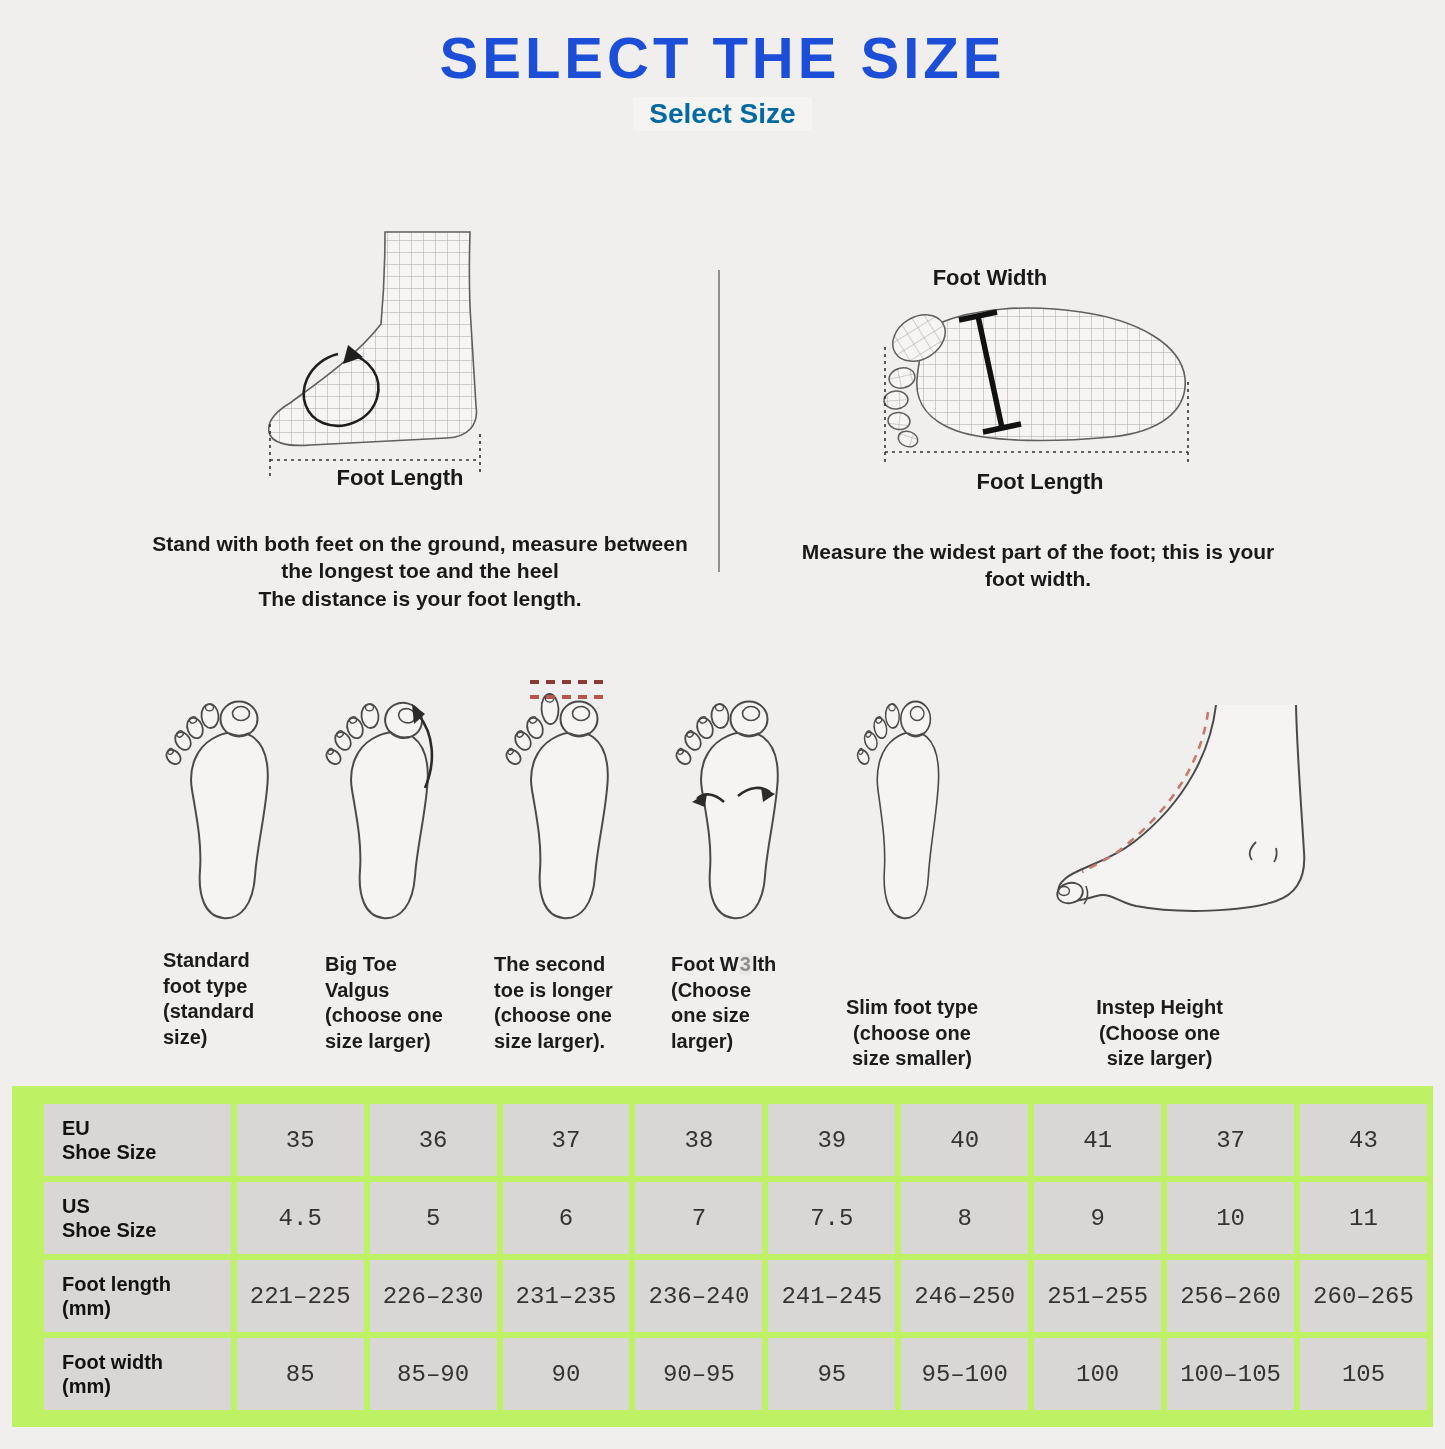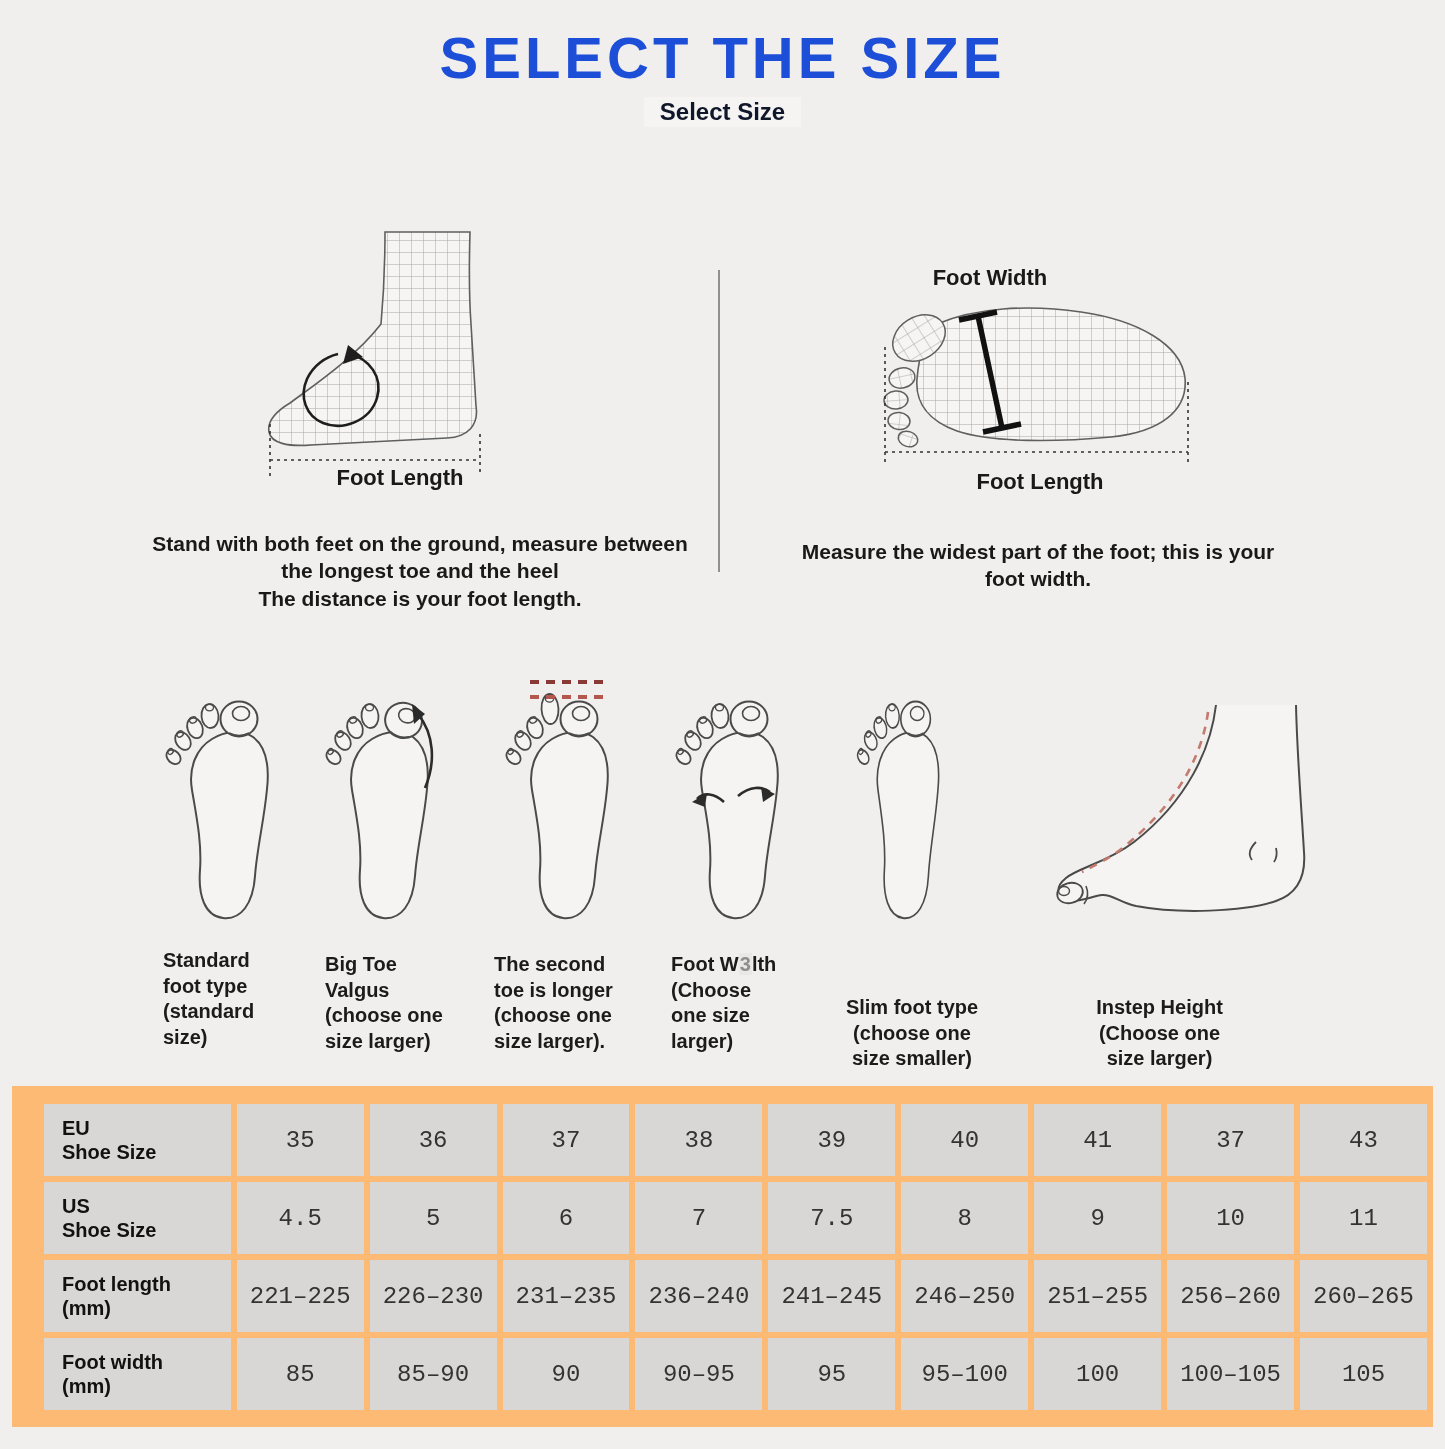--- a/index.html
+++ b/index.html
@@ -16,21 +16,21 @@
     top:24px;left:0;width:100%;
     text-align:center;
     font-size:58px;font-weight:700;letter-spacing:4px;
     color:#1d4ed8;
   }
   .page-subtitle{
     top:97px;left:0;width:100%;text-align:center;
   }
   .page-subtitle span{
     display:inline-block;background:#f5f4f3;
-    font-size:24px;font-weight:700;color:#0f172a;
+    font-size:28px;font-weight:700;color:#0369a1;
     padding:1px 16px;
   }
   .measure-label{
     font-size:22px;font-weight:700;color:#191919;
     text-align:center;line-height:1.3;white-space:pre-line;
   }
   .divider{
     left:718px;top:270px;width:2px;height:302px;background:#909090;
   }
   .instruction{
@@ -40,21 +40,21 @@
   .ft-label{
     font-size:20px;font-weight:700;color:#1b1b1b;
     line-height:1.28;white-space:pre-line;
   }
   .ft-label.centered{text-align:center;margin-top:43px;}
   .artifact{
     color:#8e8e8e;background:#e9e8e7;padding:0 1px;font-weight:700;
   }
   .table-wrap{
     left:12px;top:1086px;width:1421px;height:341px;
-    background:#fdba74;
+    background:#bef264;
   }
   table.size-table{
     border-collapse:separate;border-spacing:6px;
     margin:12px 0 0 26px;
     table-layout:fixed;
   }
   table.size-table th{
     width:168px;height:70px;background:#d8d7d5;
     font-size:20px;font-weight:700;color:#111;
     text-align:left;padding:0 4px 0 18px;

